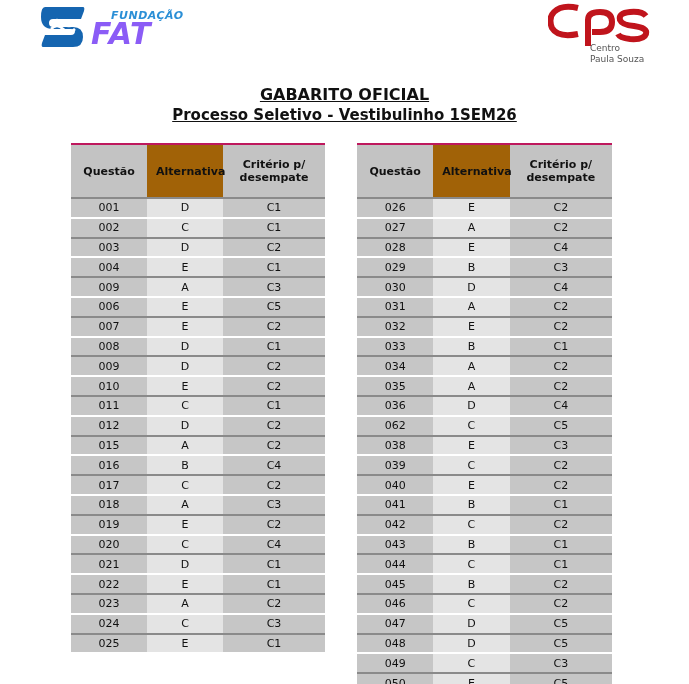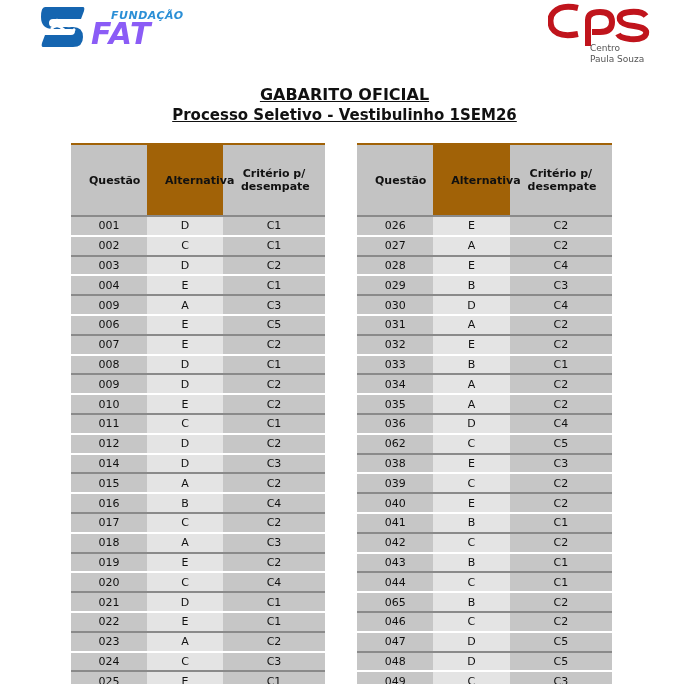--- a/index.html
+++ b/index.html
@@ -9,21 +9,21 @@
   .logo-fat .fund { position: absolute; left: 72px; top: 4px; font: italic bold 11px "DejaVu Sans", sans-serif; color: #2b8fd6; letter-spacing: 0.5px; }
   .logo-fat .fat { position: absolute; left: 52px; top: 13px; font: italic bold 30px "DejaVu Sans", sans-serif; color: #8b5cf6; letter-spacing: 1px; line-height: 32px; }
   .logo-cps { position: absolute; left: 548px; top: 2px; width: 110px; height: 68px; }
   .logo-cps .centro { position: absolute; left: 42px; top: 41px; font: 9px "DejaVu Sans", sans-serif; color: #555; line-height: 11px; }
   .titles { position: absolute; left: 0; top: 85px; width: 689px; text-align: center; text-decoration: underline; }
   .title1 { font: bold 16px "DejaVu Sans", sans-serif; line-height: 20px; }
   .title2 { font: bold 15px "DejaVu Sans", sans-serif; line-height: 20px; }
   table.gab { position: absolute; top: 143px; border-collapse: collapse; table-layout: fixed; }
   table.gab.left { left: 71px; width: 254px; }
   table.gab.right { left: 357px; width: 255px; }
-  table.gab th { background: #c3c3c3; font: bold 11px "DejaVu Sans", sans-serif; height: 34px; padding: 18px; text-align: center; line-height: 13px; border-top: 2px solid #a16207; }
+  table.gab th { background: #c3c3c3; font: bold 11px "DejaVu Sans", sans-serif; height: 34px; padding: 9px; text-align: center; line-height: 13px; border-top: 2px solid #be185d; }
   table.gab th.alt { background: #a16207; }
   table.gab td { height: 17.8px; padding: 0; text-align: center; font: 11px "DejaVu Sans", sans-serif; background: #c6c6c6; border-top: 2px solid #ffffff; }
   table.gab tr.even td { border-top: 2px solid #8a8a8a; }
   table.gab td.q { font-weight: normal; }
   table.gab td.a { background: #e4e4e4; }
   col.c1 { width: 76px; } col.c2 { width: 76px; } col.c3 { width: 102px; }
 </style>
 </head>
 <body>
 
@@ -121,25 +121,20 @@
       <tr class="even">
         <td class="q">011</td>
         <td class="a">C</td>
         <td class="c">C1</td>
       </tr>
       <tr>
         <td class="q">012</td>
         <td class="a">D</td>
         <td class="c">C2</td>
       </tr>
-      <tr>
-        <td class="q">014</td>
-        <td class="a">D</td>
-        <td class="c">C3</td>
-      </tr>
       <tr class="even">
         <td class="q">015</td>
         <td class="a">A</td>
         <td class="c">C2</td>
       </tr>
       <tr>
         <td class="q">016</td>
         <td class="a">B</td>
         <td class="c">C4</td>
       </tr>
@@ -294,21 +289,21 @@
         <td class="q">043</td>
         <td class="a">B</td>
         <td class="c">C1</td>
       </tr>
       <tr class="even">
         <td class="q">044</td>
         <td class="a">C</td>
         <td class="c">C1</td>
       </tr>
       <tr>
-        <td class="q">065</td>
+        <td class="q">045</td>
         <td class="a">B</td>
         <td class="c">C2</td>
       </tr>
       <tr class="even">
         <td class="q">046</td>
         <td class="a">C</td>
         <td class="c">C2</td>
       </tr>
       <tr>
         <td class="q">047</td>

